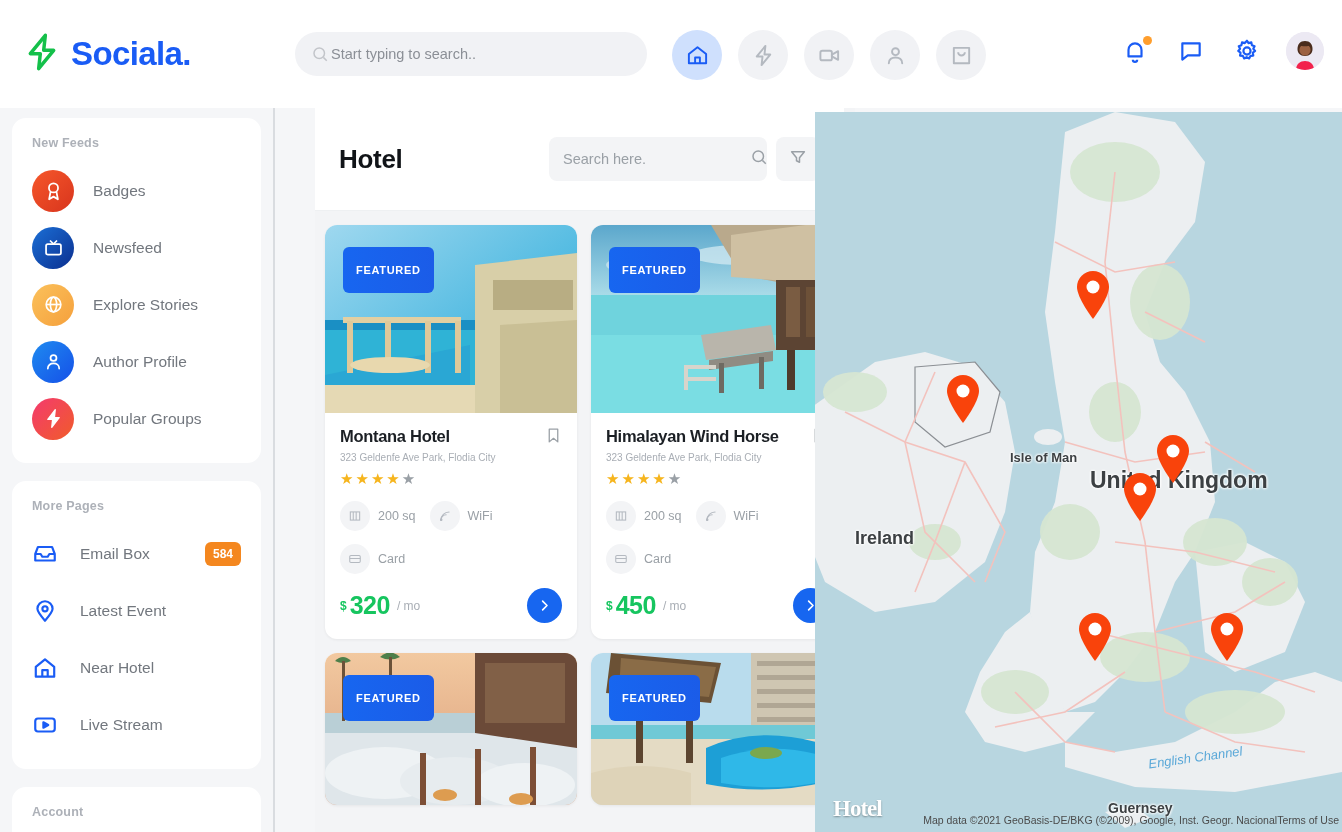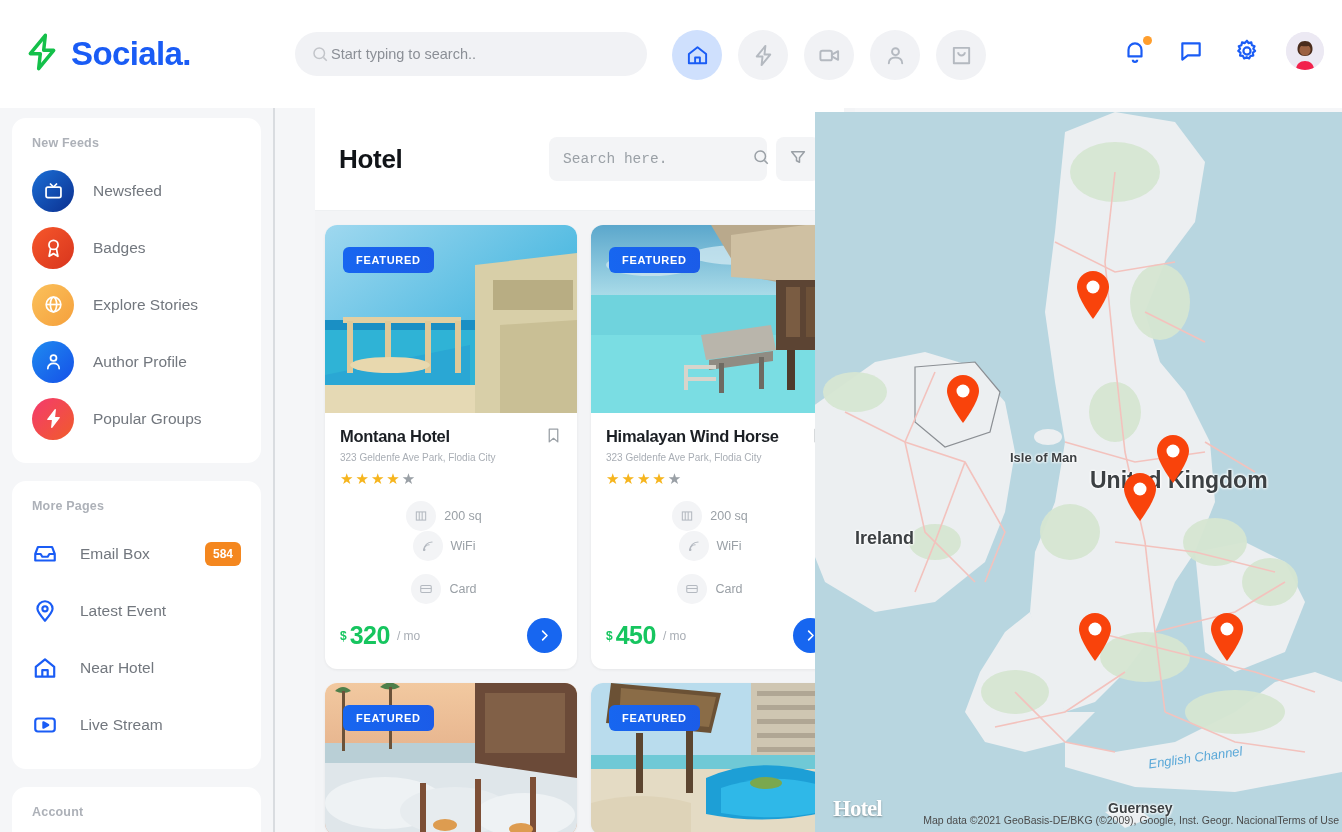--- a/index.html
+++ b/index.html
@@ -118,50 +118,50 @@
     border-bottom: 1px solid #eef0f2;
   }
   .hotel-title { font-size: 26px; font-weight: bold; color: #111418; letter-spacing: -.3px; }
   .hsearch {
     margin-left: auto; width: 218px; height: 44px;
     background: #f3f4f6; border-radius: 8px;
     display: flex; align-items: center; padding: 0 14px;
   }
   .hsearch input {
     border: none; outline: none; background: transparent; flex: 1;
-    font-family: Liberation Mono, monospace; font-size: 14.5px; color: #777;
+    font-family: Liberation Sans, sans-serif; font-size: 14.5px; color: #777;
   }
   .hsearch input::placeholder { color: #9aa0a6; }
   .filter-btn {
     width: 44px; height: 44px; background: #f3f4f6; border-radius: 8px;
     margin-left: 9px; display: flex; align-items: center; justify-content: center;
     cursor: pointer;
   }
 
   .cards-area { padding: 14px 10px 0 10px; display: flex; flex-wrap: wrap; gap: 14px; }
   .hcard {
     width: 252px; background: #fff; border-radius: 12px; overflow: hidden;
     box-shadow: 0 1px 3px rgba(0,0,0,.06);
   }
   .hcard-img { position: relative; height: 188px; overflow: hidden; }
   .hcard-img.short { height: 152px; }
   .featured-tag {
     position: absolute; left: 18px; top: 22px;
     background: linear-gradient(90deg,#1766f0,#1b5ce8);
     color: #fff; font-size: 11px; font-weight: bold; letter-spacing: .7px;
-    padding: 7px 13px; border-radius: 6px;
+    padding: 17px 13px; border-radius: 6px;
   }
   .hcard-body { padding: 14px 15px 16px 15px; }
   .hc-title-row { display: flex; align-items: flex-start; }
   .hc-title { font-size: 16.5px; font-weight: bold; color: #1b1f24; letter-spacing: -.3px; }
   .bookmark { margin-left: auto; cursor: pointer; }
   .hc-addr { font-size: 10px; color: #a9aeb5; margin-top: 4px; }
   .stars { margin-top: 7px; font-size: 15px; letter-spacing: 2px; color: #f6b51e; }
   .stars .off { color: #9aa0a6; }
-  .feat-row { display: flex; align-items: center; margin-top: 13px; flex-direction: column; }
+  .feat-row { display: flex; align-items: center; margin-top: 13px; }
   .feat {
     display: flex; align-items: center; margin-right: 14px;
   }
   .feat-ic {
     width: 30px; height: 30px; border-radius: 50%; background: #f3f4f6;
     display: flex; align-items: center; justify-content: center;
   }
   .feat-lb { font-size: 12.5px; color: #9aa0a6; margin-left: 8px; }
   .price-row { display: flex; align-items: center; margin-top: 14px; }
   .dollar { color: #16c55f; font-size: 12px; font-weight: bold; }
@@ -283,37 +283,37 @@
     </div>
   </div>
 </div>
 
 <div class="sidebar">
 
   <div class="panel">
     <div class="panel-title">New Feeds</div>
 
     <div class="nav-row">
+      <span class="grad-icon g-badges">
+        <svg viewBox="0 0 24 24" fill="none" stroke="#fff" stroke-width="2" stroke-linejoin="round">
+            <circle cx="12" cy="9" r="5.2"></circle>
+            <path d="M8.6 13.5 L7 22 L12 19 L17 22 L15.4 13.5"></path>
+          </svg>
+      </span>
+      <span class="nav-label">Badges</span>
+    </div>
+
+    <div class="nav-row">
       <span class="grad-icon g-newsfeed">
         <svg viewBox="0 0 24 24" fill="none" stroke="#fff" stroke-width="2" stroke-linejoin="round">
             <rect x="3.5" y="8" width="17" height="12" rx="2"></rect>
             <path d="M8 4 L12 8 L16 4"></path>
           </svg>
       </span>
       <span class="nav-label">Newsfeed</span>
-    </div>
-
-    <div class="nav-row">
-      <span class="grad-icon g-badges">
-        <svg viewBox="0 0 24 24" fill="none" stroke="#fff" stroke-width="2" stroke-linejoin="round">
-            <circle cx="12" cy="9" r="5.2"></circle>
-            <path d="M8.6 13.5 L7 22 L12 19 L17 22 L15.4 13.5"></path>
-          </svg>
-      </span>
-      <span class="nav-label">Badges</span>
     </div>
 
     <div class="nav-row">
       <span class="grad-icon g-stories">
         <svg viewBox="0 0 24 24" fill="none" stroke="#fff" stroke-width="1.9">
             <circle cx="12" cy="12" r="8.4"></circle>
             <ellipse cx="12" cy="12" rx="3.6" ry="8.4"></ellipse>
             <path d="M3.6 12 h16.8"></path>
           </svg>
       </span>

